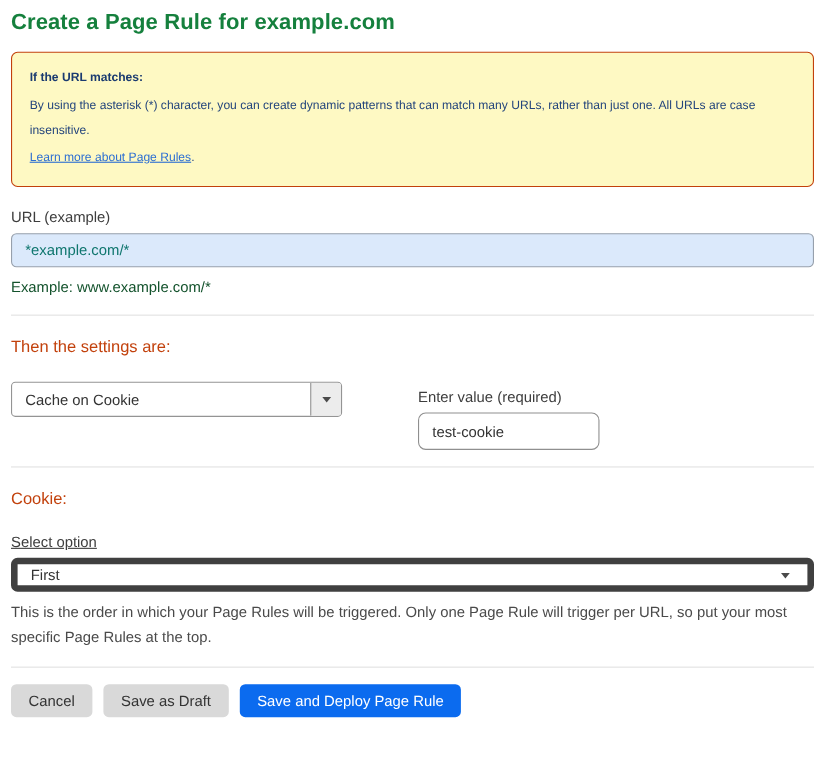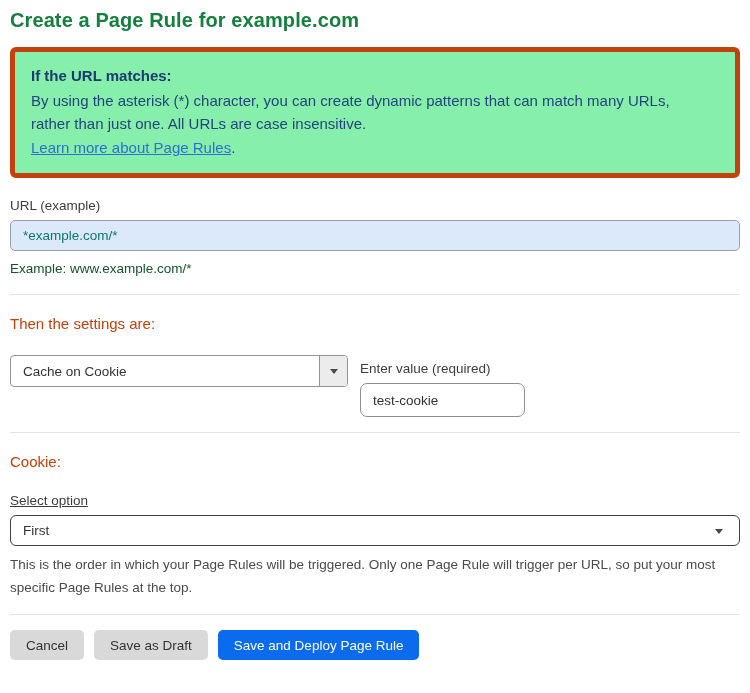--- a/index.html
+++ b/index.html
@@ -14,26 +14,26 @@
   .page-title {
     font-size: 20px;
     font-weight: 700;
     color: #15803d;
     letter-spacing: 0.1px;
     margin-bottom: 15px;
   }
 
   
   .info-banner {
-    background: #86efac;
-    border: 5px solid #c2410c;
+    background: #fef9c3;
+    border: 1px solid #c2410c;
     border-radius: 6px;
     padding: 12px 16px 14px 16px;
     color: #24457c;
-    font-size: 15px;
+    font-size: 11px;
     line-height: 23px;
   }
   .info-banner .banner-heading {
     font-weight: 700;
     color: #1b3b70;
     margin-bottom: 2px;
   }
   .info-banner .banner-body { max-width: 680px; }
   .info-banner a.banner-link {
     color: #2d6fd2;
@@ -78,26 +78,26 @@
   .section-heading {
     font-size: 15px;
     font-weight: 400;
     color: #c2410c;
     margin-top: 20px;
   }
 
   
   .settings-row { display: flex; align-items: flex-start; margin-top: 23px; }
   .setting-col { width: 338px; }
-  .value-col { width: 165px; margin-left: 12px; margin-top: 6px; }
+  .value-col { width: 165px; margin-left: 32px; margin-top: 6px; }
 
   .select-combo {
     display: flex;
     align-items: stretch;
-    width: 338px;
+    width: 301px;
     height: 32px;
     border: 1px solid #949494;
     border-radius: 4px;
     background: #ffffff;
     cursor: pointer;
     overflow: hidden;
   }
   .select-combo .combo-value {
     flex: 1;
     display: flex;
@@ -151,21 +151,21 @@
   .btn-gray { background: #d9d9d9; color: #333333; }
   .btn-blue { background: #0b6bef; color: #ffffff; }
   .add-setting-btn { margin-top: 32px; height: 29px; }
 
   
   .order-label { margin-top: 23px; text-decoration: underline; }
   .order-select {
     position: relative;
     width: 100%;
     height: 31px;
-    border: 1px solid #404040;
+    border: 6px solid #404040;
     border-radius: 6px;
     background: #ffffff;
     display: flex;
     align-items: center;
     padding: 0 34px 0 12px;
     font-size: 13.5px;
     color: #333333;
     cursor: pointer;
   }
   .order-select .caret-down {

